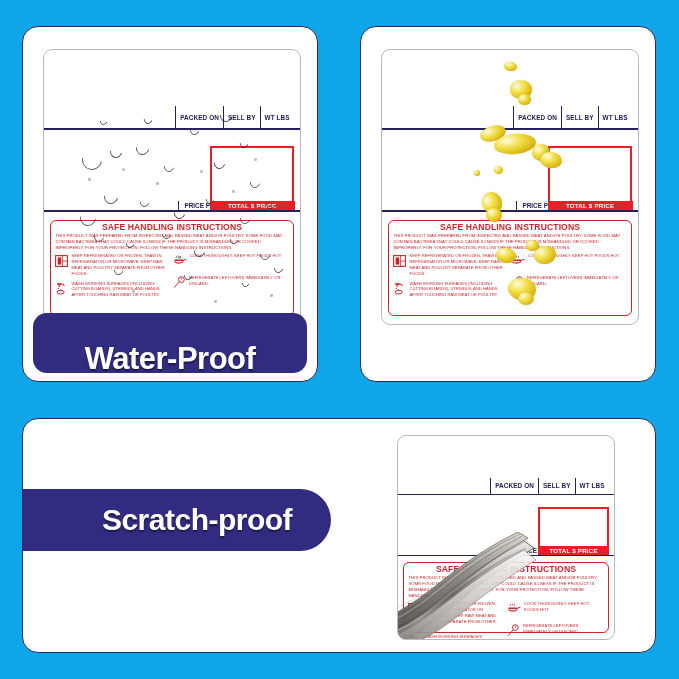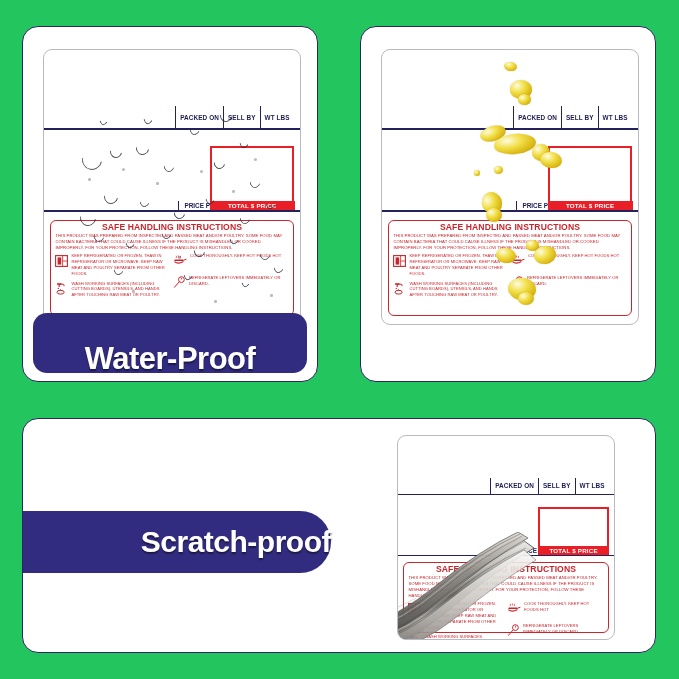--- a/index.html
+++ b/index.html
@@ -9,21 +9,21 @@
     height: 679px;
     background: #e8e6f7;
     font-family: "Liberation Sans", sans-serif;
     overflow: hidden;
   }
 
   .stage {
     position: relative;
     width: 679px;
     height: 679px;
-    background: #22c55e;
+    background: #0ea5e9;
   }
 
   
   .panel {
     position: absolute;
     background: #ffffff;
     border: 1.6px solid #2b2660;
     border-radius: 16px;
     overflow: hidden;
   }
@@ -51,23 +51,22 @@
     border-radius: 14px;
   }
   .banner-tl .banner-text, .banner-tr .banner-text { font-size: 31px; margin-top: 31px; }
 
   .banner-b {
     left: -12px;
     top: 70px;
     width: 320px;
     height: 62px;
     border-radius: 0 34px 34px 0;
-    justify-content: flex-end;
+    justify-content: center;
     padding-left: 52px;
-    margin-top: 22px;
   }
   .banner-b .banner-text { font-size: 30px; }
 
   
   .label {
     position: absolute;
     background: #ffffff;
     border: 1px solid #b9b9c2;
     border-radius: 9px;
     overflow: hidden;

